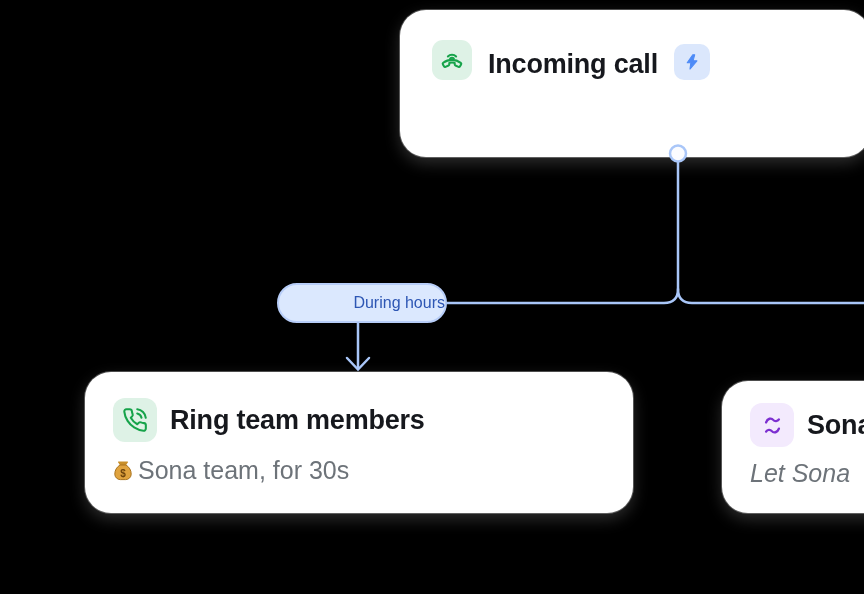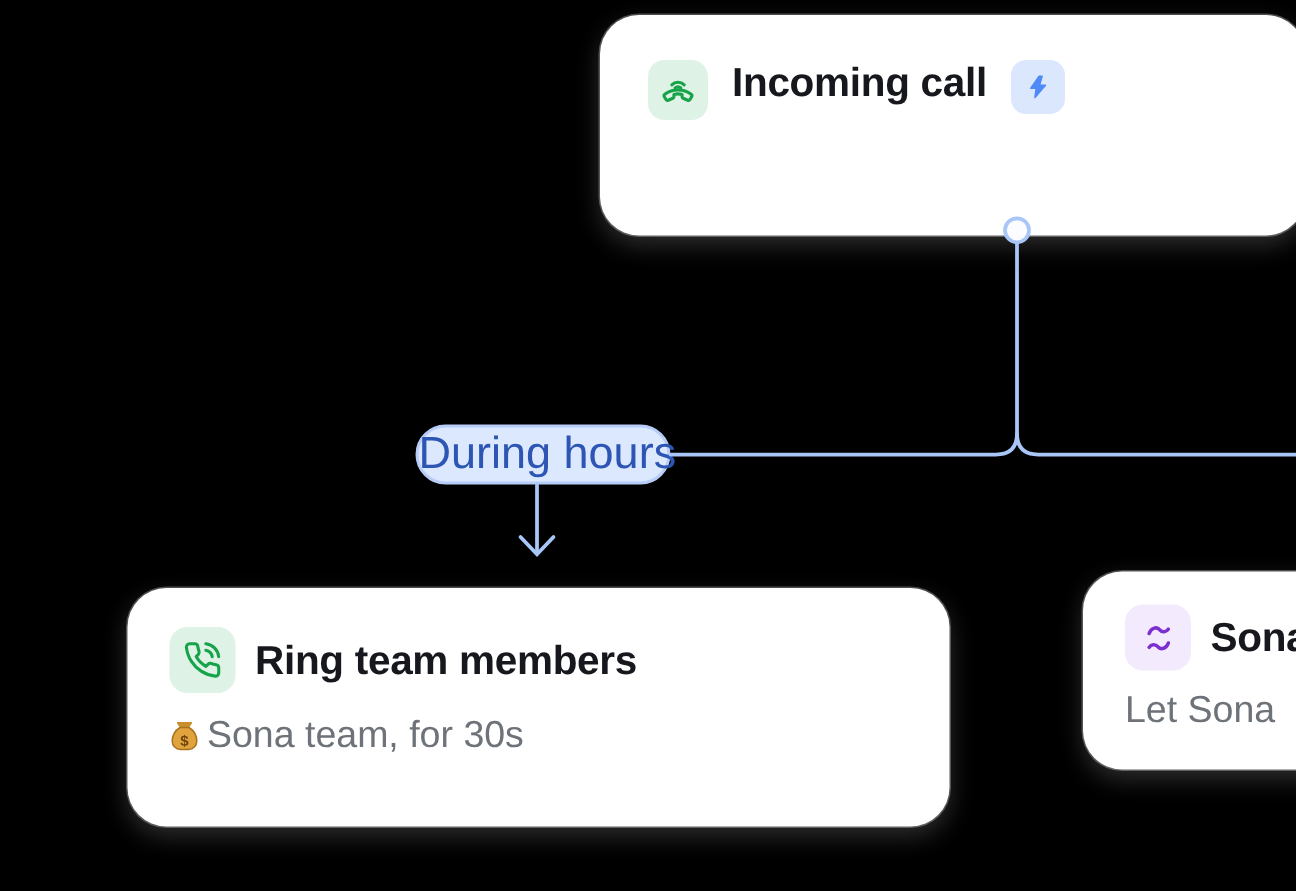--- a/index.html
+++ b/index.html
@@ -5,50 +5,50 @@
   html,body{margin:0;padding:0;background:#000;}
   .canvas{
     position:relative;width:864px;height:594px;overflow:hidden;background:#000;
     font-family:"Liberation Sans", sans-serif;
   }
   .card{
     position:absolute;background:#fff;border-radius:26px;
     box-shadow:0 0 0 1px rgba(255,255,255,0.28), 0 6px 16px rgba(255,255,255,0.18);
   }
   .card-trigger{left:400px;top:10px;width:470px;height:147px;}
-  .card-ring{left:85px;top:372px;width:548px;height:159px;margin-top:20px;}
+  .card-ring{left:85px;top:372px;width:548px;height:141px;}
   .card-sona{left:722px;top:381px;width:500px;height:132px;}
   .icon-sq{
     display:flex;align-items:center;justify-content:center;
     border-radius:11px;flex:0 0 auto;
   }
   .iq-40{width:40px;height:40px;}
   .iq-44{width:44px;height:44px;border-radius:12px;}
   .iq-36{width:36px;height:36px;border-radius:10px;}
   .bg-green{background:#def2e6;}
   .bg-blue{background:#dbe7fc;}
   .bg-purple{background:#f3eafd;}
   .title{
     font-size:27px;font-weight:700;color:#16181d;letter-spacing:-0.2px;white-space:nowrap;
   }
   .subtitle{
     font-size:25px;color:#6d7379;letter-spacing:0;white-space:nowrap;
     display:flex;align-items:center;
   }
-  .trigger-row{position:absolute;left:32px;top:30px;display:flex;align-items:flex-start;gap:16px;}
+  .trigger-row{position:absolute;left:32px;top:30px;display:flex;align-items:flex-end;gap:16px;}
   .trigger-sub{position:absolute;left:32px;top:92px;}
   .ring-row{position:absolute;left:28px;top:26px;display:flex;align-items:center;gap:13px;}
   .ring-sub{position:absolute;left:26px;top:84px;gap:3px;}
   .sona-row{position:absolute;left:28px;top:22px;display:flex;align-items:center;gap:13px;}
-  .sona-sub{position:absolute;left:28px;top:78px;}
+  .sona-sub{position:absolute;left:28px;top:78px;font-style:italic;}
   .pill{
     position:absolute;left:277px;top:283px;width:170px;height:40px;
     background:#dbe8fe;border:2px solid #b7cdf8;border-radius:999px;
-    box-sizing:border-box;display:flex;align-items:center;justify-content:flex-start;
-    font-size:30px;color:#2d56b4;white-space:nowrap;
+    box-sizing:border-box;display:flex;align-items:center;justify-content:flex-end;
+    font-size:16px;color:#2d56b4;white-space:nowrap;
   }
   .connectors{position:absolute;left:0;top:0;pointer-events:none;}
 </style>
 </head>
 <body>
 
 <div class="canvas">
 
   <div class="card card-trigger">
     <div class="trigger-row">

